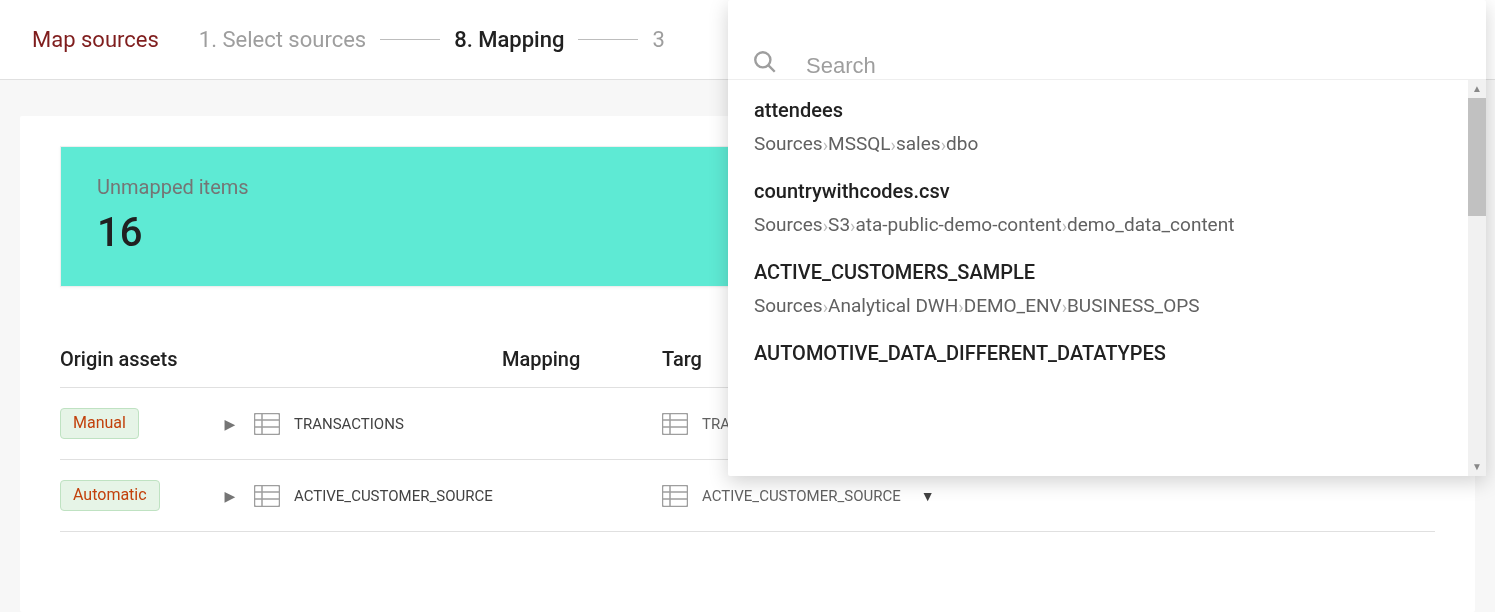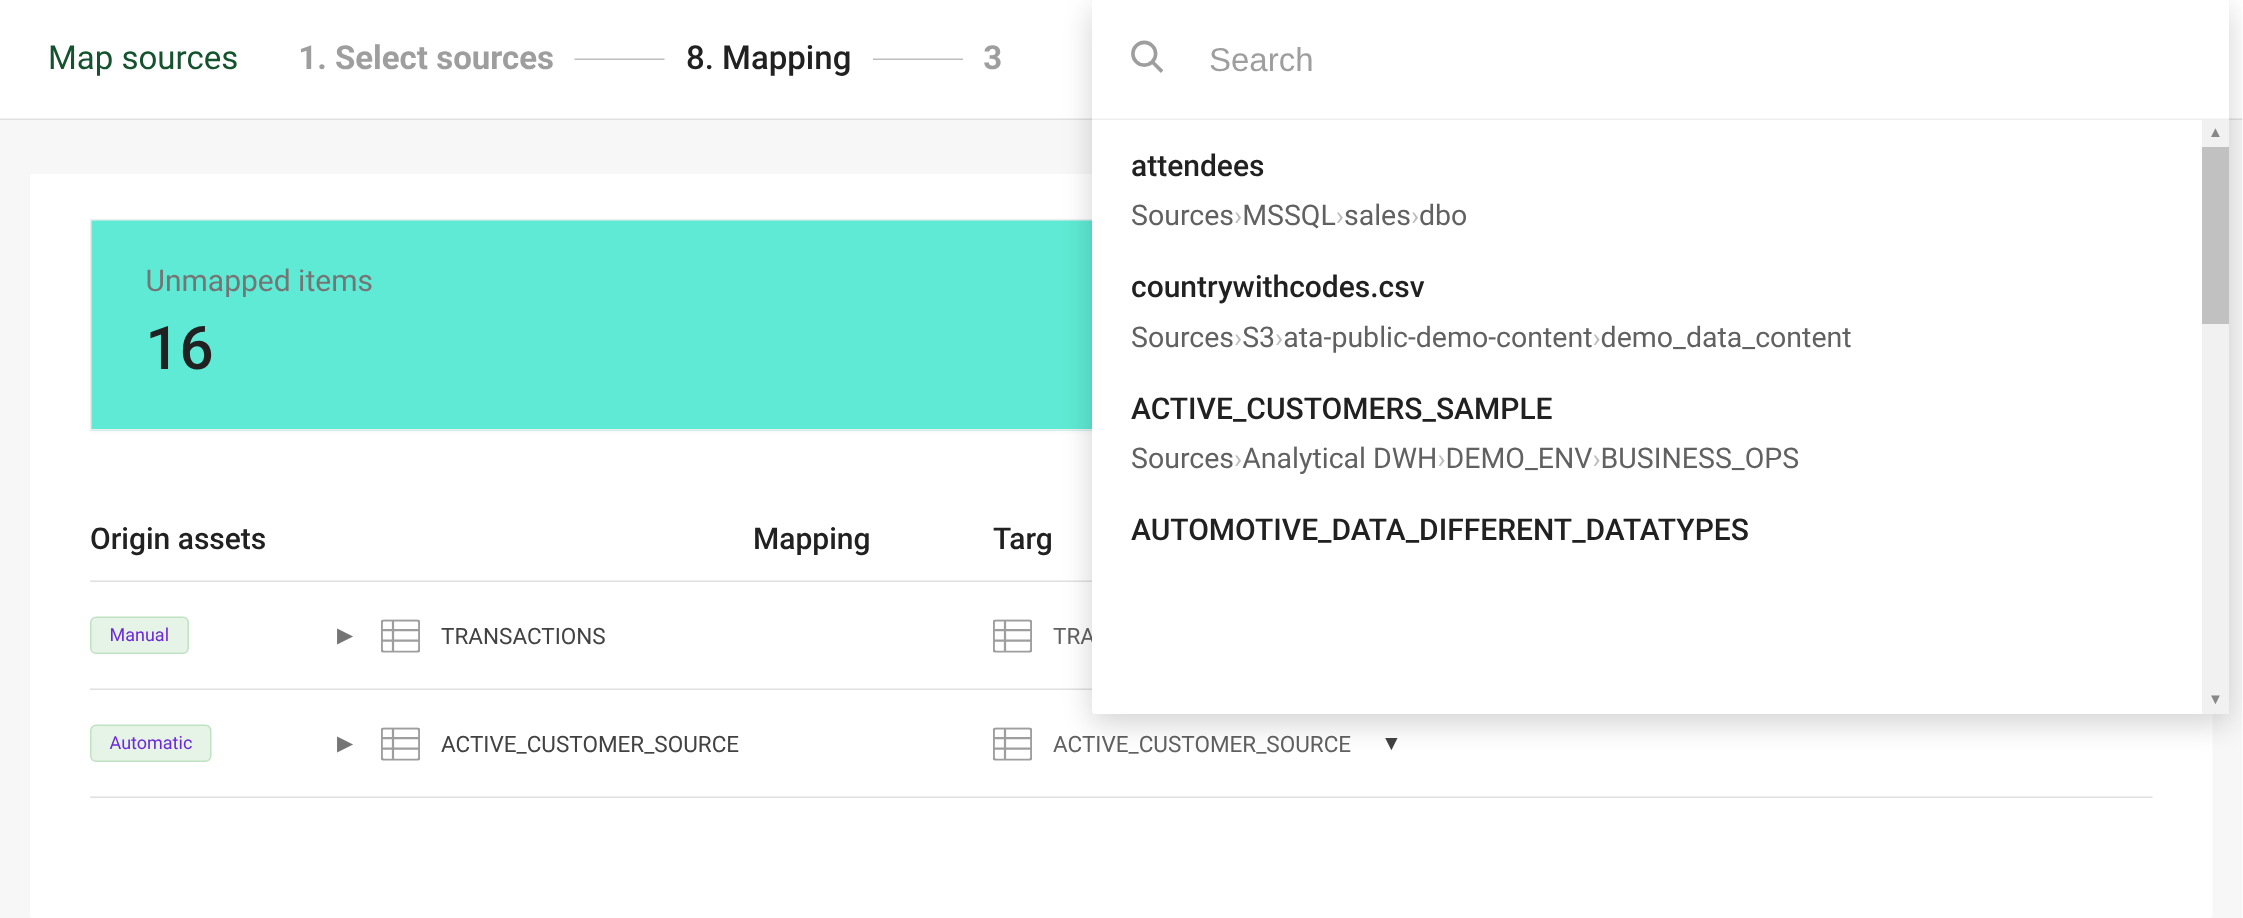--- a/index.html
+++ b/index.html
@@ -19,30 +19,30 @@
     align-items: center;
     height: 80px;
     padding: 0 32px;
     border-bottom: 1px solid #e0e0e0;
     gap: 40px;
     background: #fff;
   }
   .page-title {
     font-size: 22px;
     font-weight: 400;
-    color: #14532d;
+    color: #7f1d1d;
   }
   .stepper {
     display: flex;
     align-items: center;
     gap: 14px;
   }
   .step {
     font-size: 22px;
-    font-weight: 700;
+    font-weight: 400;
     color: #9e9e9e;
   }
   .step.active {
     color: #212121;
     font-weight: 500;
   }
   .step-line {
     width: 60px;
     height: 1px;
     background: #bdbdbd;
@@ -98,25 +98,25 @@
   }
   .row {
     display: flex;
     align-items: center;
     height: 72px;
     border-bottom: 1px solid #e0e0e0;
   }
   .badge {
     display: inline-block;
     background: #e6f4e7;
-    color: #6d28d9;
+    color: #c2410c;
     border: 1px solid #bfe2c2;
     border-radius: 4px;
     padding: 4px 12px;
-    font-size: 12px;
+    font-size: 16px;
     line-height: 1.3;
   }
   .origin-cell, .target-cell {
     display: flex;
     align-items: center;
     gap: 14px;
   }
   .tri {
     color: #757575;
     font-size: 14px;
@@ -144,21 +144,21 @@
     height: 476px;
     background: #fff;
     box-shadow: 0 6px 20px rgba(0,0,0,0.18);
     border-radius: 2px;
     z-index: 50;
     display: flex;
     flex-direction: column;
   }
   .dd-search {
     display: flex;
-    align-items: center;
+    align-items: flex-end;
     height: 80px;
     padding: 0 24px;
     border-bottom: 1px solid #eee;
     gap: 28px;
   }
   .dd-search input {
     border: none;
     outline: none;
     font-size: 22px;
     color: #757575;

